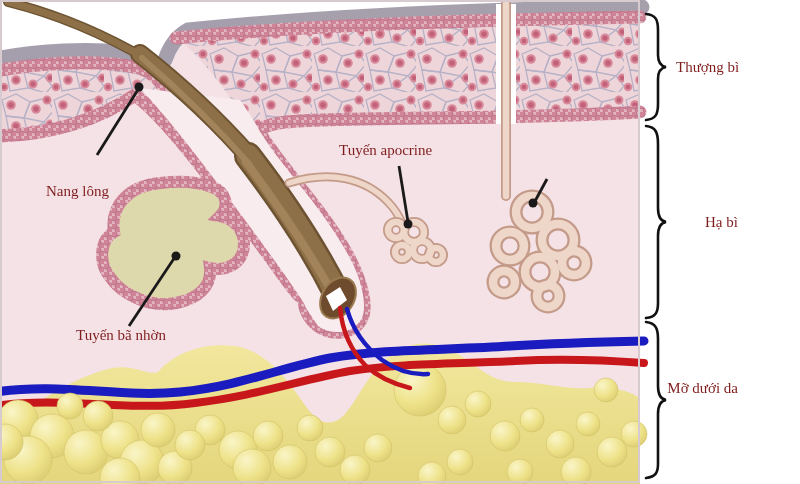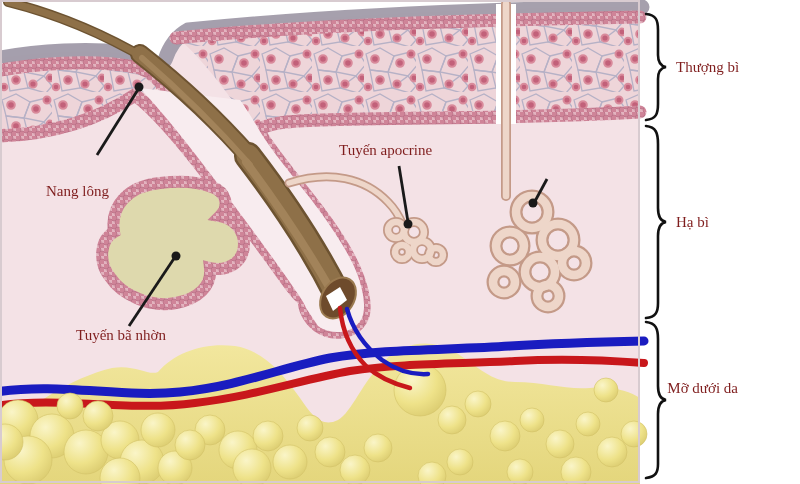--- a/index.html
+++ b/index.html
@@ -203,16 +203,16 @@
     <path d="M646,126 C656,127 658,133 658,144 L658,208 C658,216 660,221 666,222 C660,223 658,228 658,236 L658,303 C658,312 656,317 646,318"></path>
     <path d="M646,322 C656,323 658,329 658,339 L658,386 C658,394 660,399 666,400 C660,401 658,406 658,414 L658,464 C658,472 656,477 646,478"></path>
   </g>
 </svg>
 
 <div class="label" style="left:46px;top:152px;margin-top:27px;">Nang lông</div>
 <div class="label" style="left:314px;top:138px;margin-left:25px;">Tuyến apocrine</div>
 <div class="label" style="left:76px;top:323px;font-family:Liberation Serif, serif;">Tuyến bã nhờn</div>
 
 <div class="label" style="left:676px;top:55px;">Thượng bì</div>
-<div class="label" style="left:676px;top:210px;font-family:Liberation Serif, serif;">Hạ bì</div>
+<div class="label" style="left:705px;top:210px;font-family:Liberation Serif, serif;">Hạ bì</div>
 <div class="label wrap" style="left:652px;top:375px;">Mỡ dưới da</div>
 
 </div>
 
 </body></html>

